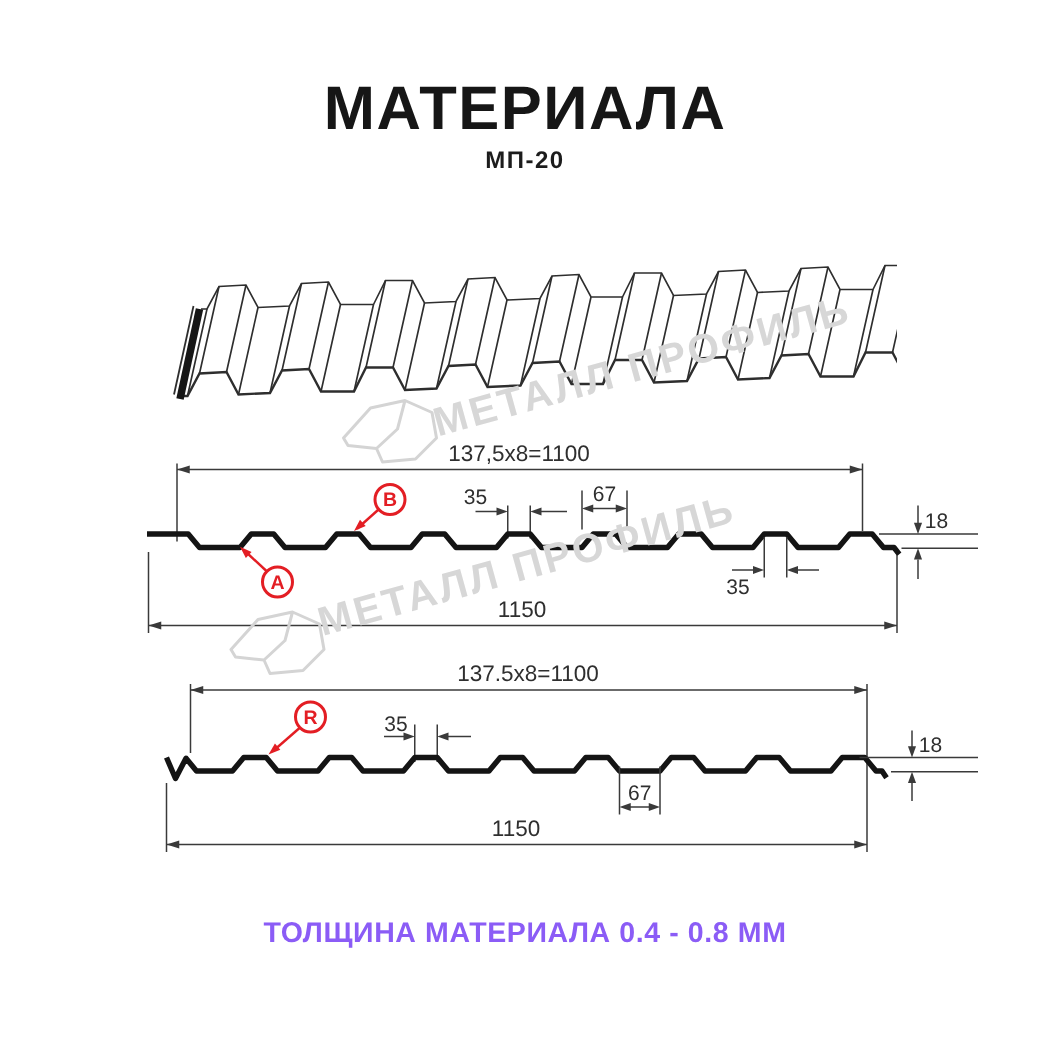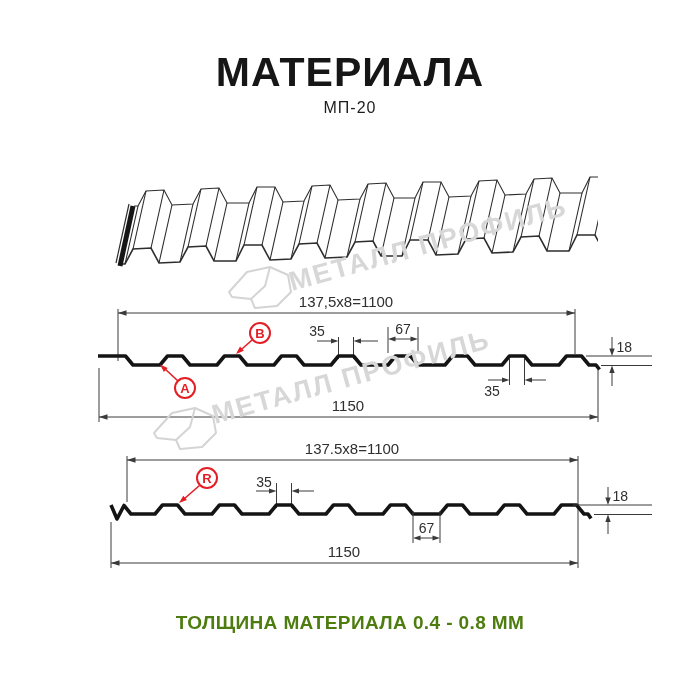--- a/index.html
+++ b/index.html
@@ -1,23 +1,23 @@
 <!DOCTYPE html>
 <html><head>
 <meta charset="utf-8">
 <style>
   html,body{margin:0;padding:0;background:#fff;}
   .page{position:relative;width:700px;height:700px;background:#ffffff;overflow:hidden;
         font-family:"Liberation Sans",sans-serif;}
   .title{position:absolute;top:52px;left:0;width:700px;text-align:center;
          font-size:41px;font-weight:800;letter-spacing:1px;color:#161616;line-height:1;}
   .subtitle{position:absolute;top:100px;left:0;width:700px;text-align:center;
-         font-size:16px;font-weight:400;letter-spacing:1px;color:#1c1c1c;line-height:1;}
+         font-size:16px;font-weight:700;letter-spacing:1px;color:#1c1c1c;line-height:1;}
   .footer{position:absolute;top:612px;left:0;width:700px;text-align:center;
-         font-size:19px;font-weight:600;letter-spacing:.4px;color:#4d7c0f;line-height:1.2;}
+         font-size:19px;font-weight:600;letter-spacing:.4px;color:#8b5cf6;line-height:1.2;}
   svg.drawing{position:absolute;left:0;top:0;width:700px;height:700px;}
   svg text{font-family:"Liberation Sans",sans-serif;}
   .dimtxt{font-size:15px;fill:#2f2f2f;}
   .dimtxt-s{font-size:14px;fill:#2f2f2f;}
   .thin{stroke:#3a3a3a;stroke-width:1;fill:none;}
   .thin3d{stroke:#2e2e2e;stroke-width:1.1;fill:none;}
   .profile{stroke:#141414;stroke-width:3.6;fill:none;stroke-linejoin:round;}
   .arr{fill:#3a3a3a;stroke:none;}
   .red{stroke:#e31e24;fill:none;stroke-width:2;}
   .redtxt{fill:#e31e24;font-size:13px;font-weight:700;}

